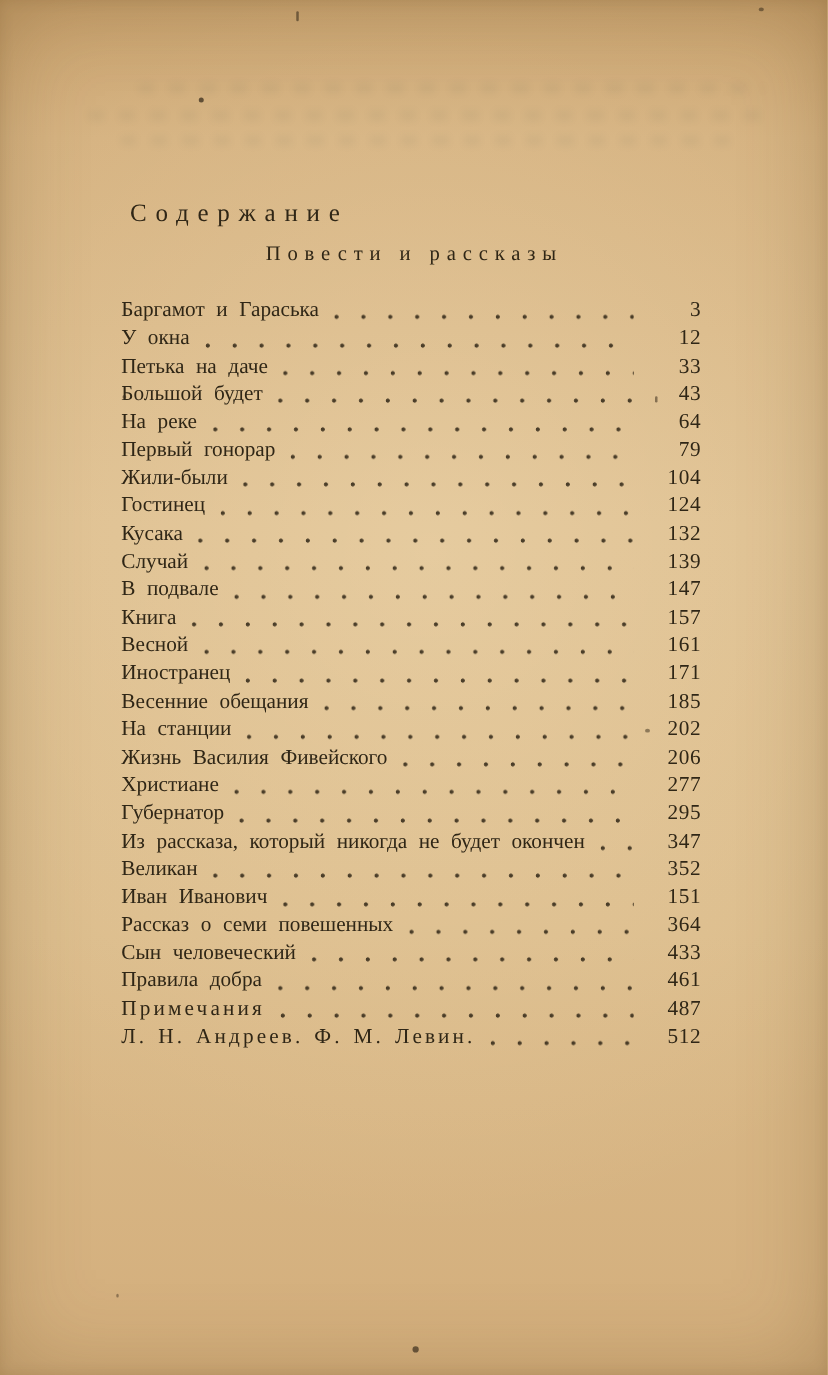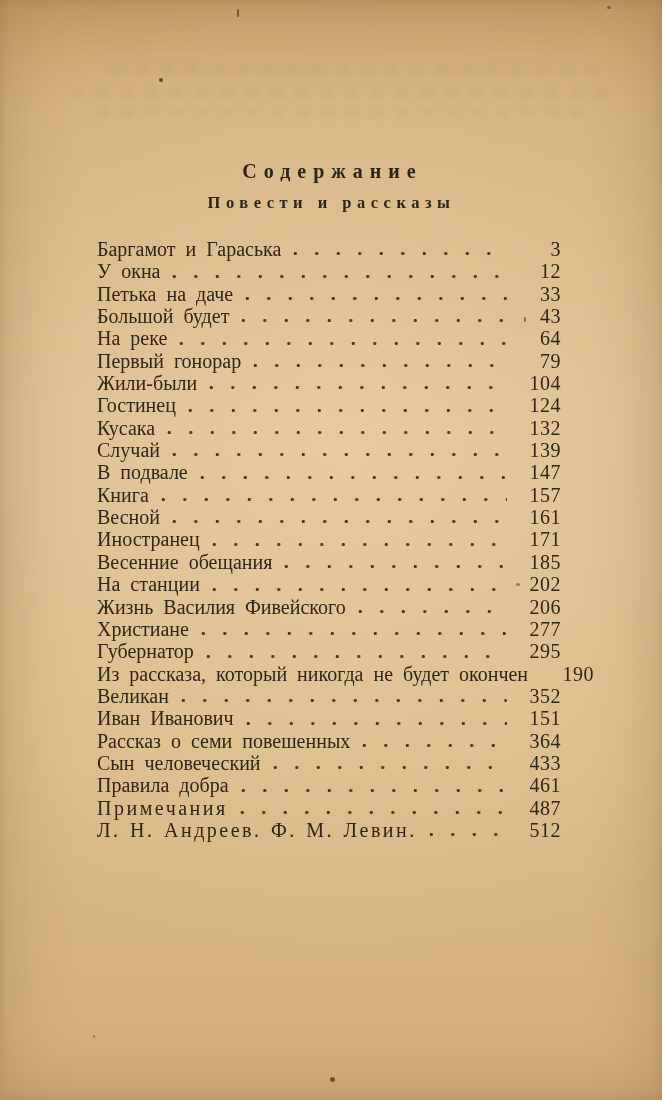--- a/index.html
+++ b/index.html
@@ -30,31 +30,31 @@
   .s2{left:237px;top:9px;width:2px;height:8px;border-radius:1px;opacity:.6;}
   .s3{left:607px;top:6px;width:4px;height:3px;opacity:.55;}
   .s4{left:98px;top:316px;width:3px;height:3px;opacity:.6;}
   .s5{left:524px;top:317px;width:2px;height:5px;border-radius:1px;opacity:.55;}
   .s6{left:516px;top:583px;width:4px;height:3px;opacity:.5;}
   .s7{left:330px;top:1077px;width:5px;height:5px;opacity:.7;}
   .s8{left:93px;top:1035px;width:2px;height:3px;opacity:.45;}
 
   .content{position:absolute;left:97px;top:160px;width:464px;color:#2f2616;}
   h1.title{
-    margin:0 0 10px 0;text-align:center;
-    font-size:20px;font-weight:bold;letter-spacing:7px;text-indent:7px;
+    margin:0 0 10px 0;
+    font-size:20px;font-weight:normal;letter-spacing:7px;text-indent:7px;
   }
   h2.subtitle{
     margin:0 0 25px 0;text-align:center;
-    font-size:16.5px;font-weight:bold;letter-spacing:5.5px;text-indent:5px;
+    font-size:16.5px;font-weight:normal;letter-spacing:5.5px;text-indent:5px;
   }
   .toc{width:100%;}
   .row{
     display:flex;align-items:baseline;height:22.35px;
-    font-size:20px;word-spacing:5px;white-space:nowrap;
+    font-size:17px;word-spacing:5px;white-space:nowrap;
   }
   .row .t{flex:0 0 auto;}
   .row.spaced .t{letter-spacing:2.5px;word-spacing:2px;}
   .row .leader{
     flex:1 1 auto;align-self:flex-end;height:7px;margin:0 10px 3px 12px;
     background-image:radial-gradient(circle at 2.2px 3.5px, rgba(48,38,22,.85) 1.35px, rgba(48,38,22,0) 1.9px);
     background-size:21.5px 7px;background-repeat:repeat-x;
   }
   .row .p{flex:0 0 44px;text-align:right;letter-spacing:.5px;}
 </style>
@@ -161,21 +161,21 @@
     <span class="p">277</span>
   </div>
         <div class="row">
     <span class="t">Губернатор</span>
     <span class="leader"></span>
     <span class="p">295</span>
   </div>
         <div class="row">
     <span class="t">Из рассказа, который никогда не будет окончен</span>
     <span class="leader"></span>
-    <span class="p">190</span>
+    <span class="p">347</span>
   </div>
         <div class="row">
     <span class="t">Великан</span>
     <span class="leader"></span>
     <span class="p">352</span>
   </div>
         <div class="row">
     <span class="t">Иван Иванович</span>
     <span class="leader"></span>
     <span class="p">151</span>

